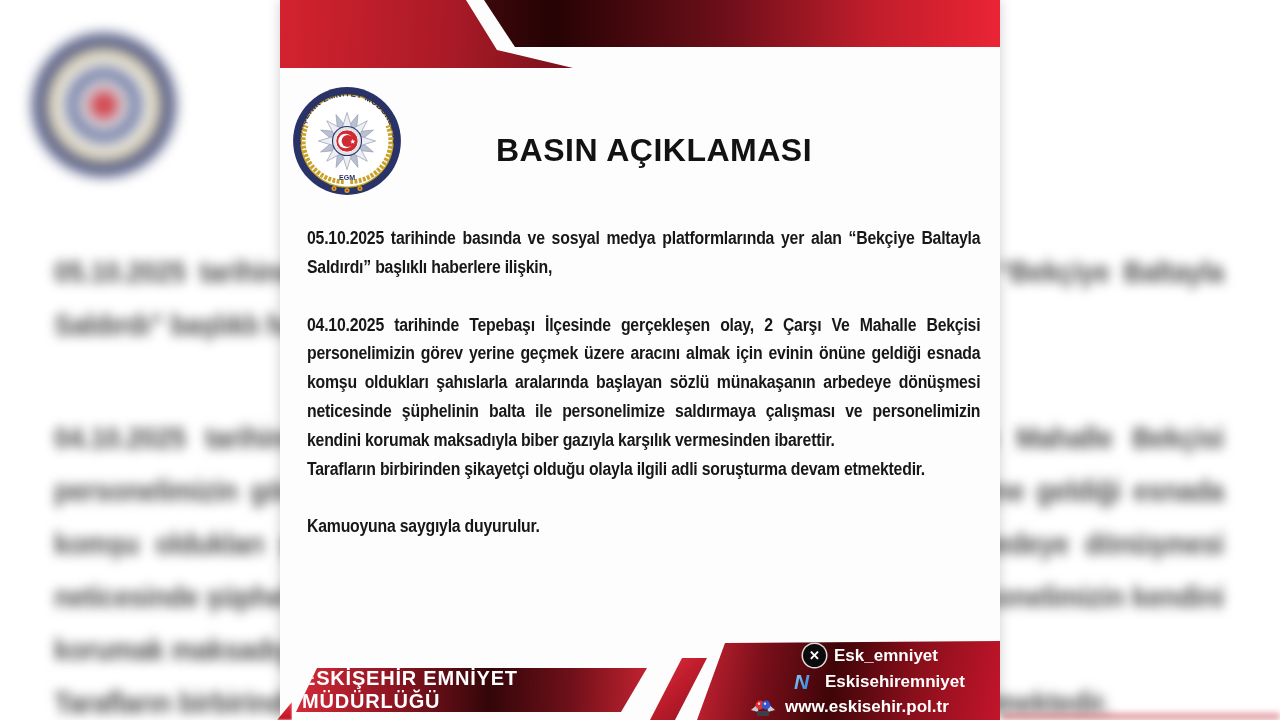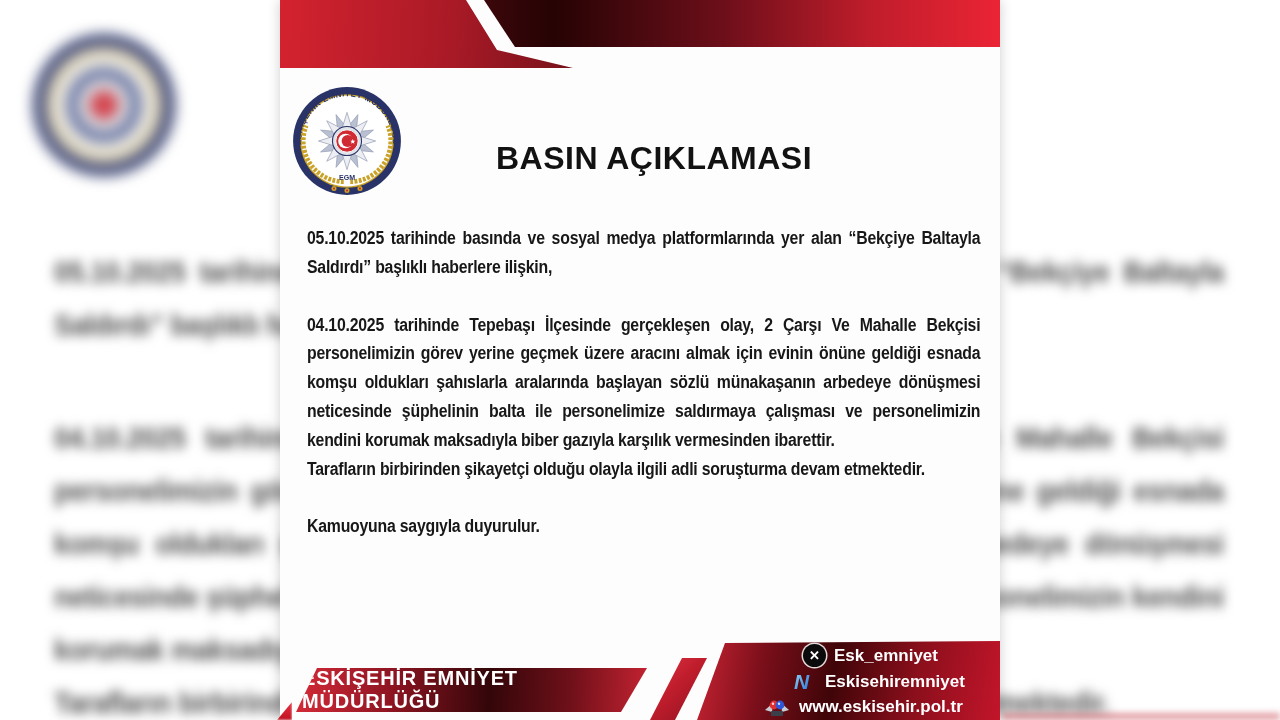--- a/index.html
+++ b/index.html
@@ -50,21 +50,21 @@
   }
   .band-right {
     position:absolute; left:0; top:0; width:720px; height:50px;
     clip-path:polygon(204px 0, 720px 0, 720px 47px, 235px 47px);
     background:linear-gradient(90deg,#aa1a26 0%,#4a0a0f 22%,#260304 38%,#6e0f1a 62%,#c01d2b 82%,#ea2435 100%);
   }
 
   .emblem { position:absolute; left:12px; top:86px; width:110px; height:110px; }
 
   .doc-title {
-    position:absolute; left:0; right:0; top:140px; padding-left:28px;
+    position:absolute; left:0; right:0; top:132px; padding-left:28px;
     text-align:center; font-size:32px; font-weight:700; color:#121212;
     letter-spacing:0.5px;
   }
 
   .doc-body {
     position:absolute; left:27px; top:224px; width:766px;
     transform:scaleX(0.879); transform-origin:top left;
     font-size:18px; font-weight:700; letter-spacing:-0.25px; line-height:28.8px;
     color:#171717; text-align:justify; text-align-last:left;
   }
@@ -89,21 +89,21 @@
     position:absolute; left:417px; top:641px; width:303px; height:79px;
     clip-path:polygon(28px 2px, 303px 0, 303px 79px, 0 79px);
     background:linear-gradient(100deg,#c92333 0%,#7a0f1a 22%,#3f0508 45%,#8c0f1c 72%,#c2152a 100%);
   }
   .social-row {
     position:absolute; display:flex; align-items:center; gap:8px;
     color:#ffffff; font-size:17px; font-weight:700; cursor:pointer; white-space:nowrap;
   }
   .social-row.r1 { left:106px; top:3px; }
   .social-row.r2 { left:96px;  top:29px; }
-  .social-row.r3 { left:66px;  top:54px; }
+  .social-row.r3 { left:52px;  top:54px; }
 
   .x-badge {
     width:23px; height:23px; border-radius:50%; background:#0b0b0b;
     display:flex; align-items:center; justify-content:center; flex:0 0 auto;
     color:#ffffff; font-size:13px; font-weight:700;
     box-shadow:0 0 0 1.5px rgba(255,255,255,0.85);
   }
   .icon-svg { display:block; flex:0 0 auto; }
 </style>
 </head>

